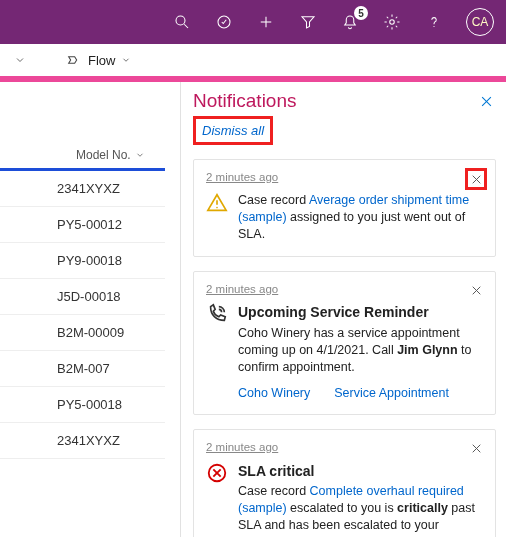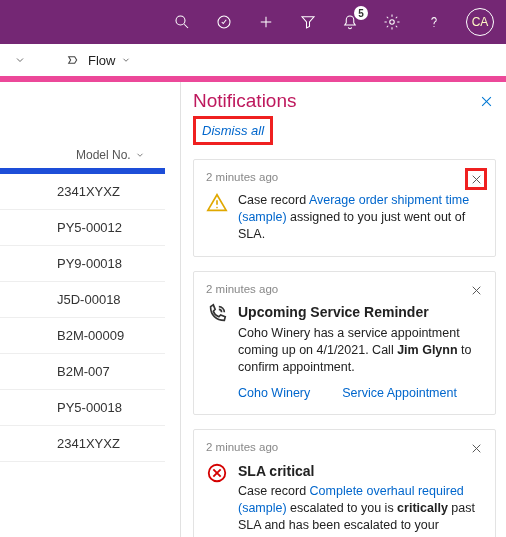--- a/index.html
+++ b/index.html
@@ -11,41 +11,41 @@
   .topbar-icon svg { width:18px; height:18px; stroke:#fff; fill:none; stroke-width:1.4; }
   .badge { position:absolute; top:-6px; right:-8px; background:#fff; color:#333; font-size:10px; font-weight:600; border-radius:50%; width:14px; height:14px; display:flex; align-items:center; justify-content:center; }
   .avatar-circle { width:28px; height:28px; border-radius:50%; border:1.5px solid #fff; display:flex; align-items:center; justify-content:center; color:#fef9c3; font-size:12px; font-weight:400; cursor:pointer; }
   .subbar { height:38px; border-bottom:6px solid #ec4899; display:flex; align-items:center; padding-left:12px; gap:10px; font-size:13px;}
   .sub-chevron { width:16px; height:16px; display:flex; align-items:center; justify-content:center; cursor:pointer; }
   .sub-chevron svg { width:12px; height:12px; stroke:#444; fill:none; stroke-width:1.6; }
   .flow-area { display:flex; align-items:center; gap:6px; cursor:pointer; margin-left:28px;}
   .flow-area svg.flow-ic { width:16px; height:16px; stroke:#444; fill:none; stroke-width:1.6; }
   .body-area { position:relative; display:flex; height:calc(537px - 44px - 38px);}
   .left-col { width:165px; padding-top:60px; font-size:13px; }
-  .model-header { padding:6px 10px 6px 76px; display:flex; align-items:center; gap:4px; color:#555; cursor:pointer; border-bottom:6px solid #1d4ed8; font-size:12px;}
+  .model-header { padding:6px 10px 6px 76px; display:flex; align-items:center; gap:4px; color:#555; cursor:pointer; border-bottom:3px solid #1d4ed8; font-size:12px;}
   .model-header svg { width:10px; height:10px; stroke:#555; fill:none; stroke-width:1.8; }
   .row { padding:10px 10px 10px 57px; border-bottom:1px solid #eee; color:#333; font-size:13px; cursor:pointer;}
   .panel { position:absolute; top:0px; right:0; bottom:0; width:326px; background:#fff; border-left:1px solid #e1e1e1; padding:8px 10px 10px 12px; overflow-y:auto;}
   .panel-head { display:flex; align-items:center; justify-content:space-between; }
   .panel-title { font-size:19px; font-weight:400; color:#be185d;}
   .panel-close { cursor:pointer; width:20px; height:20px; display:flex; align-items:center; justify-content:center; }
   .panel-close svg { width:15px; height:15px; stroke:#0078d4; stroke-width:1.8; fill:none;}
   .dismiss-all { display:inline-block; margin-top:4px; padding:4px 6px; color:#0066cc; font-size:13px; cursor:pointer; }
   .red-box { border:3px solid #ef2020;font-style:italic; }
   .card { border:1px solid #e3e3e3; border-radius:2px; margin-top:14px; padding:10px 12px 12px 12px; position:relative; font-size:12.5px; line-height:1.38; }
-  .card-time { color:#888; font-size:11.5px; }
+  .card-time { color:#888; font-size:11.5px;text-decoration:underline; }
   .card-close { position:absolute; top:8px; right:8px; width:22px; height:22px; display:flex; align-items:center; justify-content:center; cursor:pointer;}
   .card-close svg { width:13px; height:13px; stroke:#555; stroke-width:1.8; fill:none; }
   .card-body { display:flex; gap:10px; margin-top:6px; align-items:flex-start;}
   .card-icon { width:22px; height:22px; flex-shrink:0; display:flex; align-items:center; justify-content:center;}
   .card-icon svg { width:22px; height:22px; }
   .card-title { font-size:14px; font-weight:600; color:#222; margin-bottom:2px;}
   .link { color:#0066cc; cursor:pointer; }
   strong { font-weight:700;}
-  .card-links-row { margin-top:8px; display:flex; gap:32px; margin-left:32px;}
+  .card-links-row { margin-top:8px; display:flex; gap:24px; margin-left:32px;}
   .red-close-box { border:3px solid #ef2020; padding:1px;}
 </style>
 </head>
 <body>
 
 <div class="topbar">
   <div class="topbar-left"></div>
   <div class="topbar-icons">
     <div class="topbar-icon">
       <svg viewBox="0 0 24 24">

